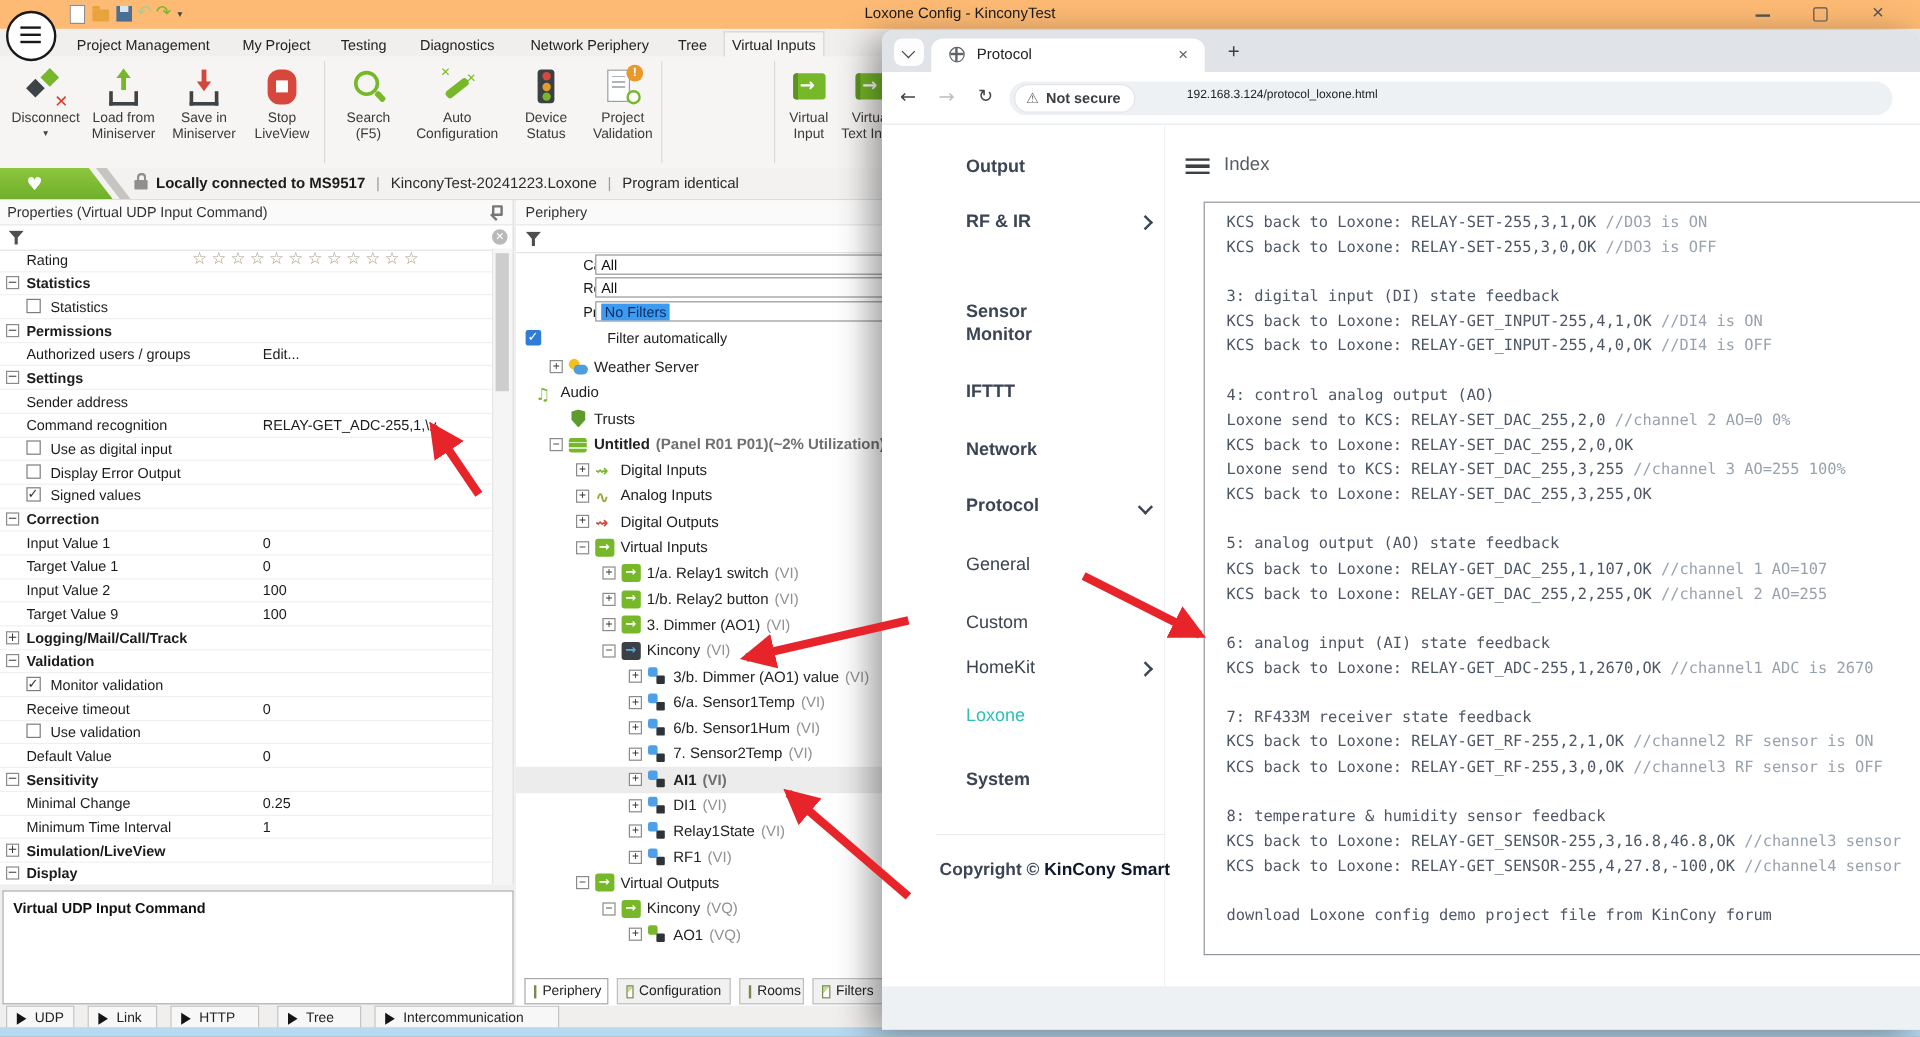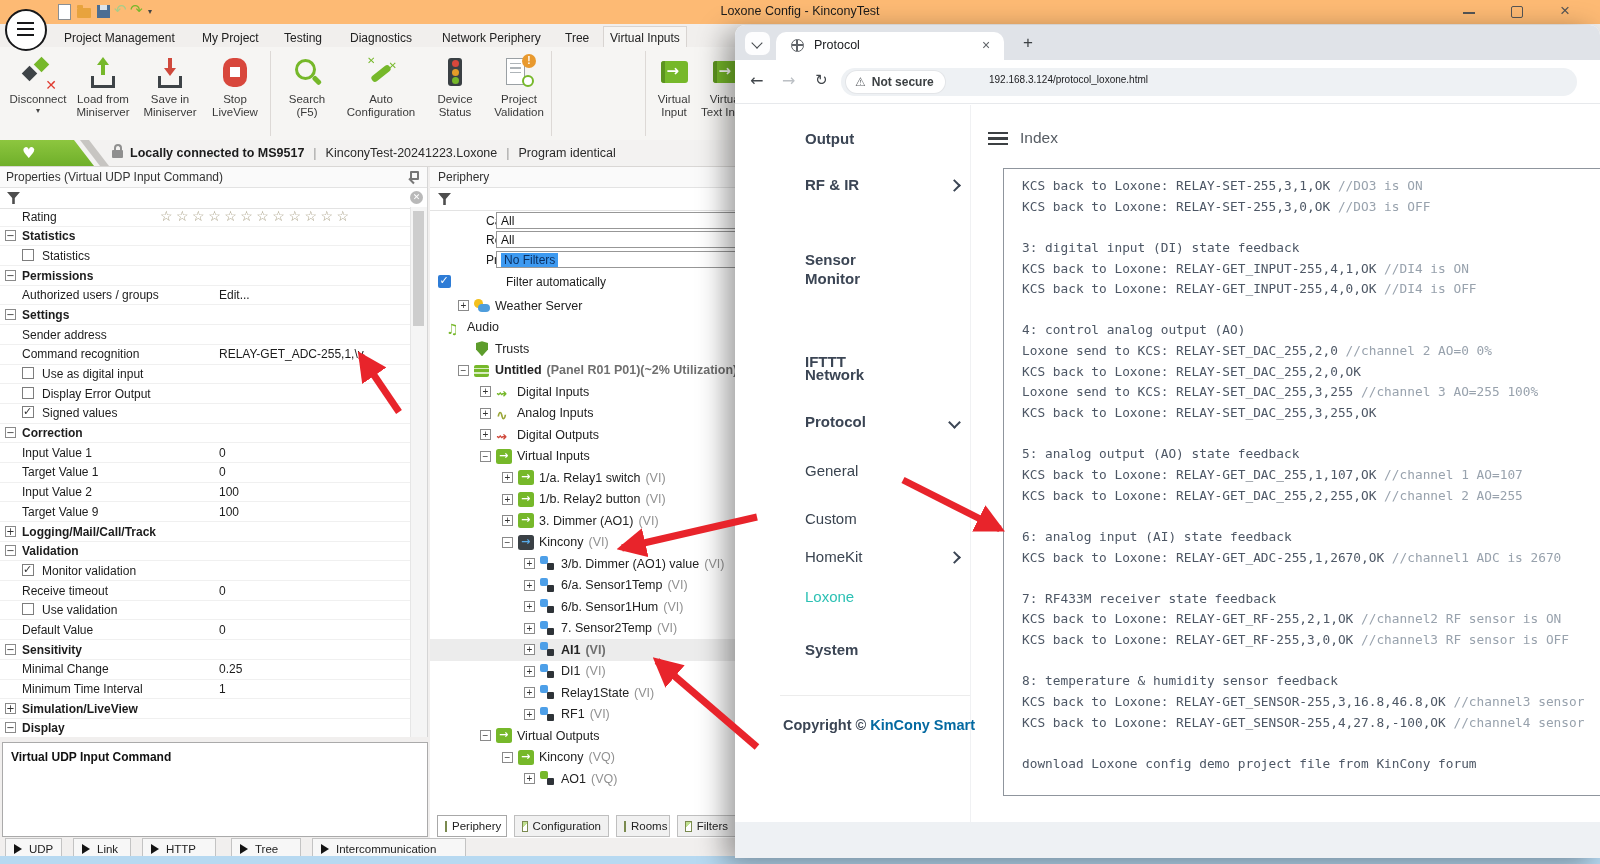--- a/index.html
+++ b/index.html
@@ -210,21 +210,21 @@
   .vsep{position:absolute;left:235px;top:0;bottom:0;width:1px;background:#f0f1f3;}
   .navitem{position:absolute;left:70px;height:20px;}
   .navlbl{font-size:15px;color:#3a4450;}
   .navitem.top .navlbl{font-weight:bold;color:#3b4554;}
   .navitem.act .navlbl{color:#2cc1b4;}
   .chev{position:absolute;left:145px;top:5px;width:7px;height:7px;border-right:2.2px solid #3b4554;border-bottom:2.2px solid #3b4554;}
   .chev.right{transform:rotate(-45deg);}
   .chev.down{transform:rotate(45deg);}
   #sdivider{position:absolute;left:45px;top:590px;width:190px;height:1px;background:#ececec;}
   #copyright{position:absolute;left:48px;top:612px;font-size:14.5px;font-weight:bold;color:#3b4554;white-space:nowrap;}
-  #copyright .brand{color:#0369a1;}
+  #copyright .brand{color:#0f172a;}
   #iham{position:absolute;left:253px;top:27px;width:20px;height:13px;border-top:2.5px solid #3c4043;border-bottom:2.5px solid #3c4043;box-sizing:border-box;}
   #iham::after{content:"";position:absolute;left:0;right:0;top:3px;height:2.5px;background:#3c4043;}
   #ilabel{position:absolute;left:285px;top:24px;font-size:15.5px;color:#565c63;}
   #codebox{position:absolute;left:268px;top:63px;width:690px;height:628px;border:1.2px solid #8f959d;background:#fff;padding:9px 0 0 18px;overflow:hidden;box-sizing:border-box;}
   .cln{height:20.65px;font-family:"DejaVu Sans Mono",monospace;font-size:12.8px;color:#4d5765;white-space:pre;}
   .cln .cm{color:#98a2ad;}
   #graybot{position:absolute;left:0;right:0;top:717px;bottom:0;background:#eef1f4;}
 
   
   #arrows{position:absolute;left:0;top:0;width:1600px;height:864px;z-index:40;pointer-events:none;}
@@ -722,21 +722,21 @@
         <span id="url">192.168.3.124/protocol_loxone.html</span>
       </div>
     </div>
     <div id="page">
       <div class="vsep"></div>
       <div id="nav">
           <div class="navitem top" style="top: 25px;"><span class="navlbl">Output</span></div>
           <div class="navitem top" style="top: 71px;"><span class="navlbl">RF &amp; IR</span><span class="chev right"></span></div>
           <div class="navitem top" style="top: 112px; margin-top: 34px;"><span class="navlbl">Sensor</span></div>
           <div class="navitem top" style="top: 165px;"><span class="navlbl">Monitor</span></div>
-          <div class="navitem top" style="top: 213px; margin-top: 35px;"><span class="navlbl">IFTTT</span></div>
+          <div class="navitem top" style="top: 213px;"><span class="navlbl">IFTTT</span></div>
           <div class="navitem top" style="top: 261px;"><span class="navlbl">Network</span></div>
           <div class="navitem top" style="top: 308px;"><span class="navlbl">Protocol</span><span class="chev down"></span></div>
           <div class="navitem" style="top: 357px;"><span class="navlbl">General</span></div>
           <div class="navitem" style="top: 405px;"><span class="navlbl">Custom</span></div>
           <div class="navitem" style="top: 443px;"><span class="navlbl">HomeKit</span><span class="chev right"></span></div>
           <div class="navitem act" style="top: 483px;"><span class="navlbl">Loxone</span></div>
           <div class="navitem top" style="top: 536px;"><span class="navlbl">System</span></div>
         </div>
       <div id="sdivider"></div>
       <div id="copyright">

